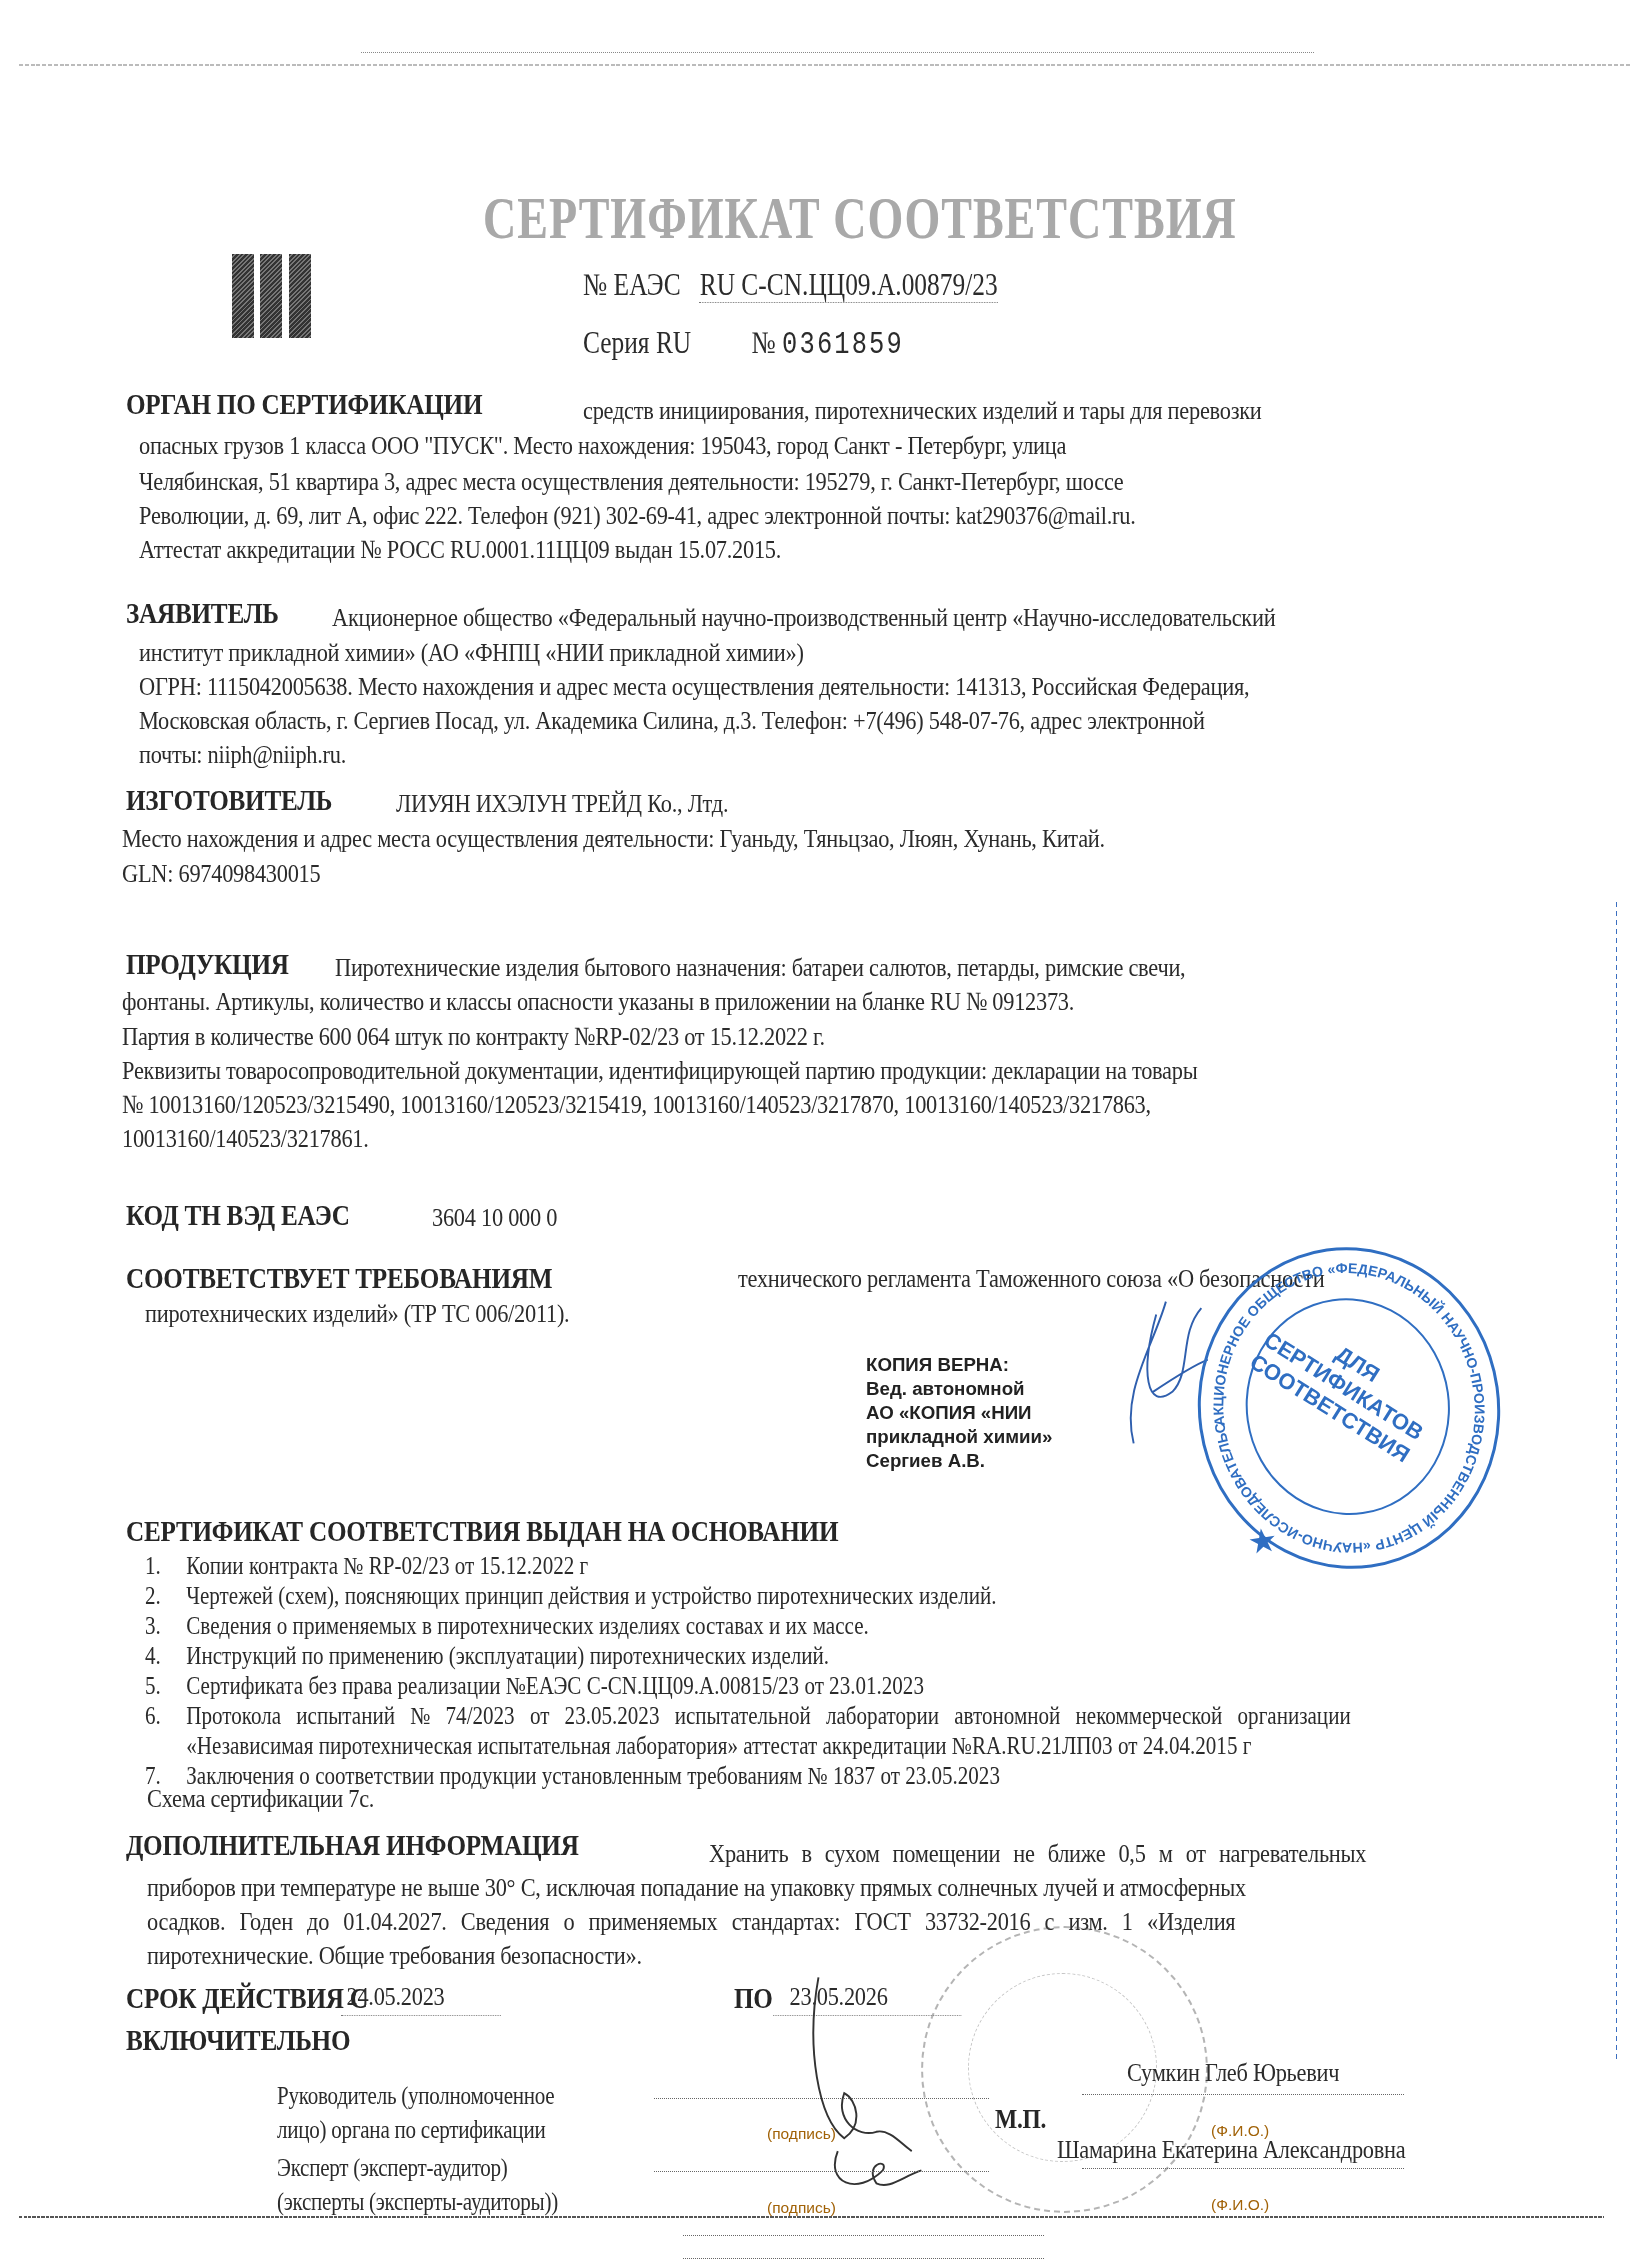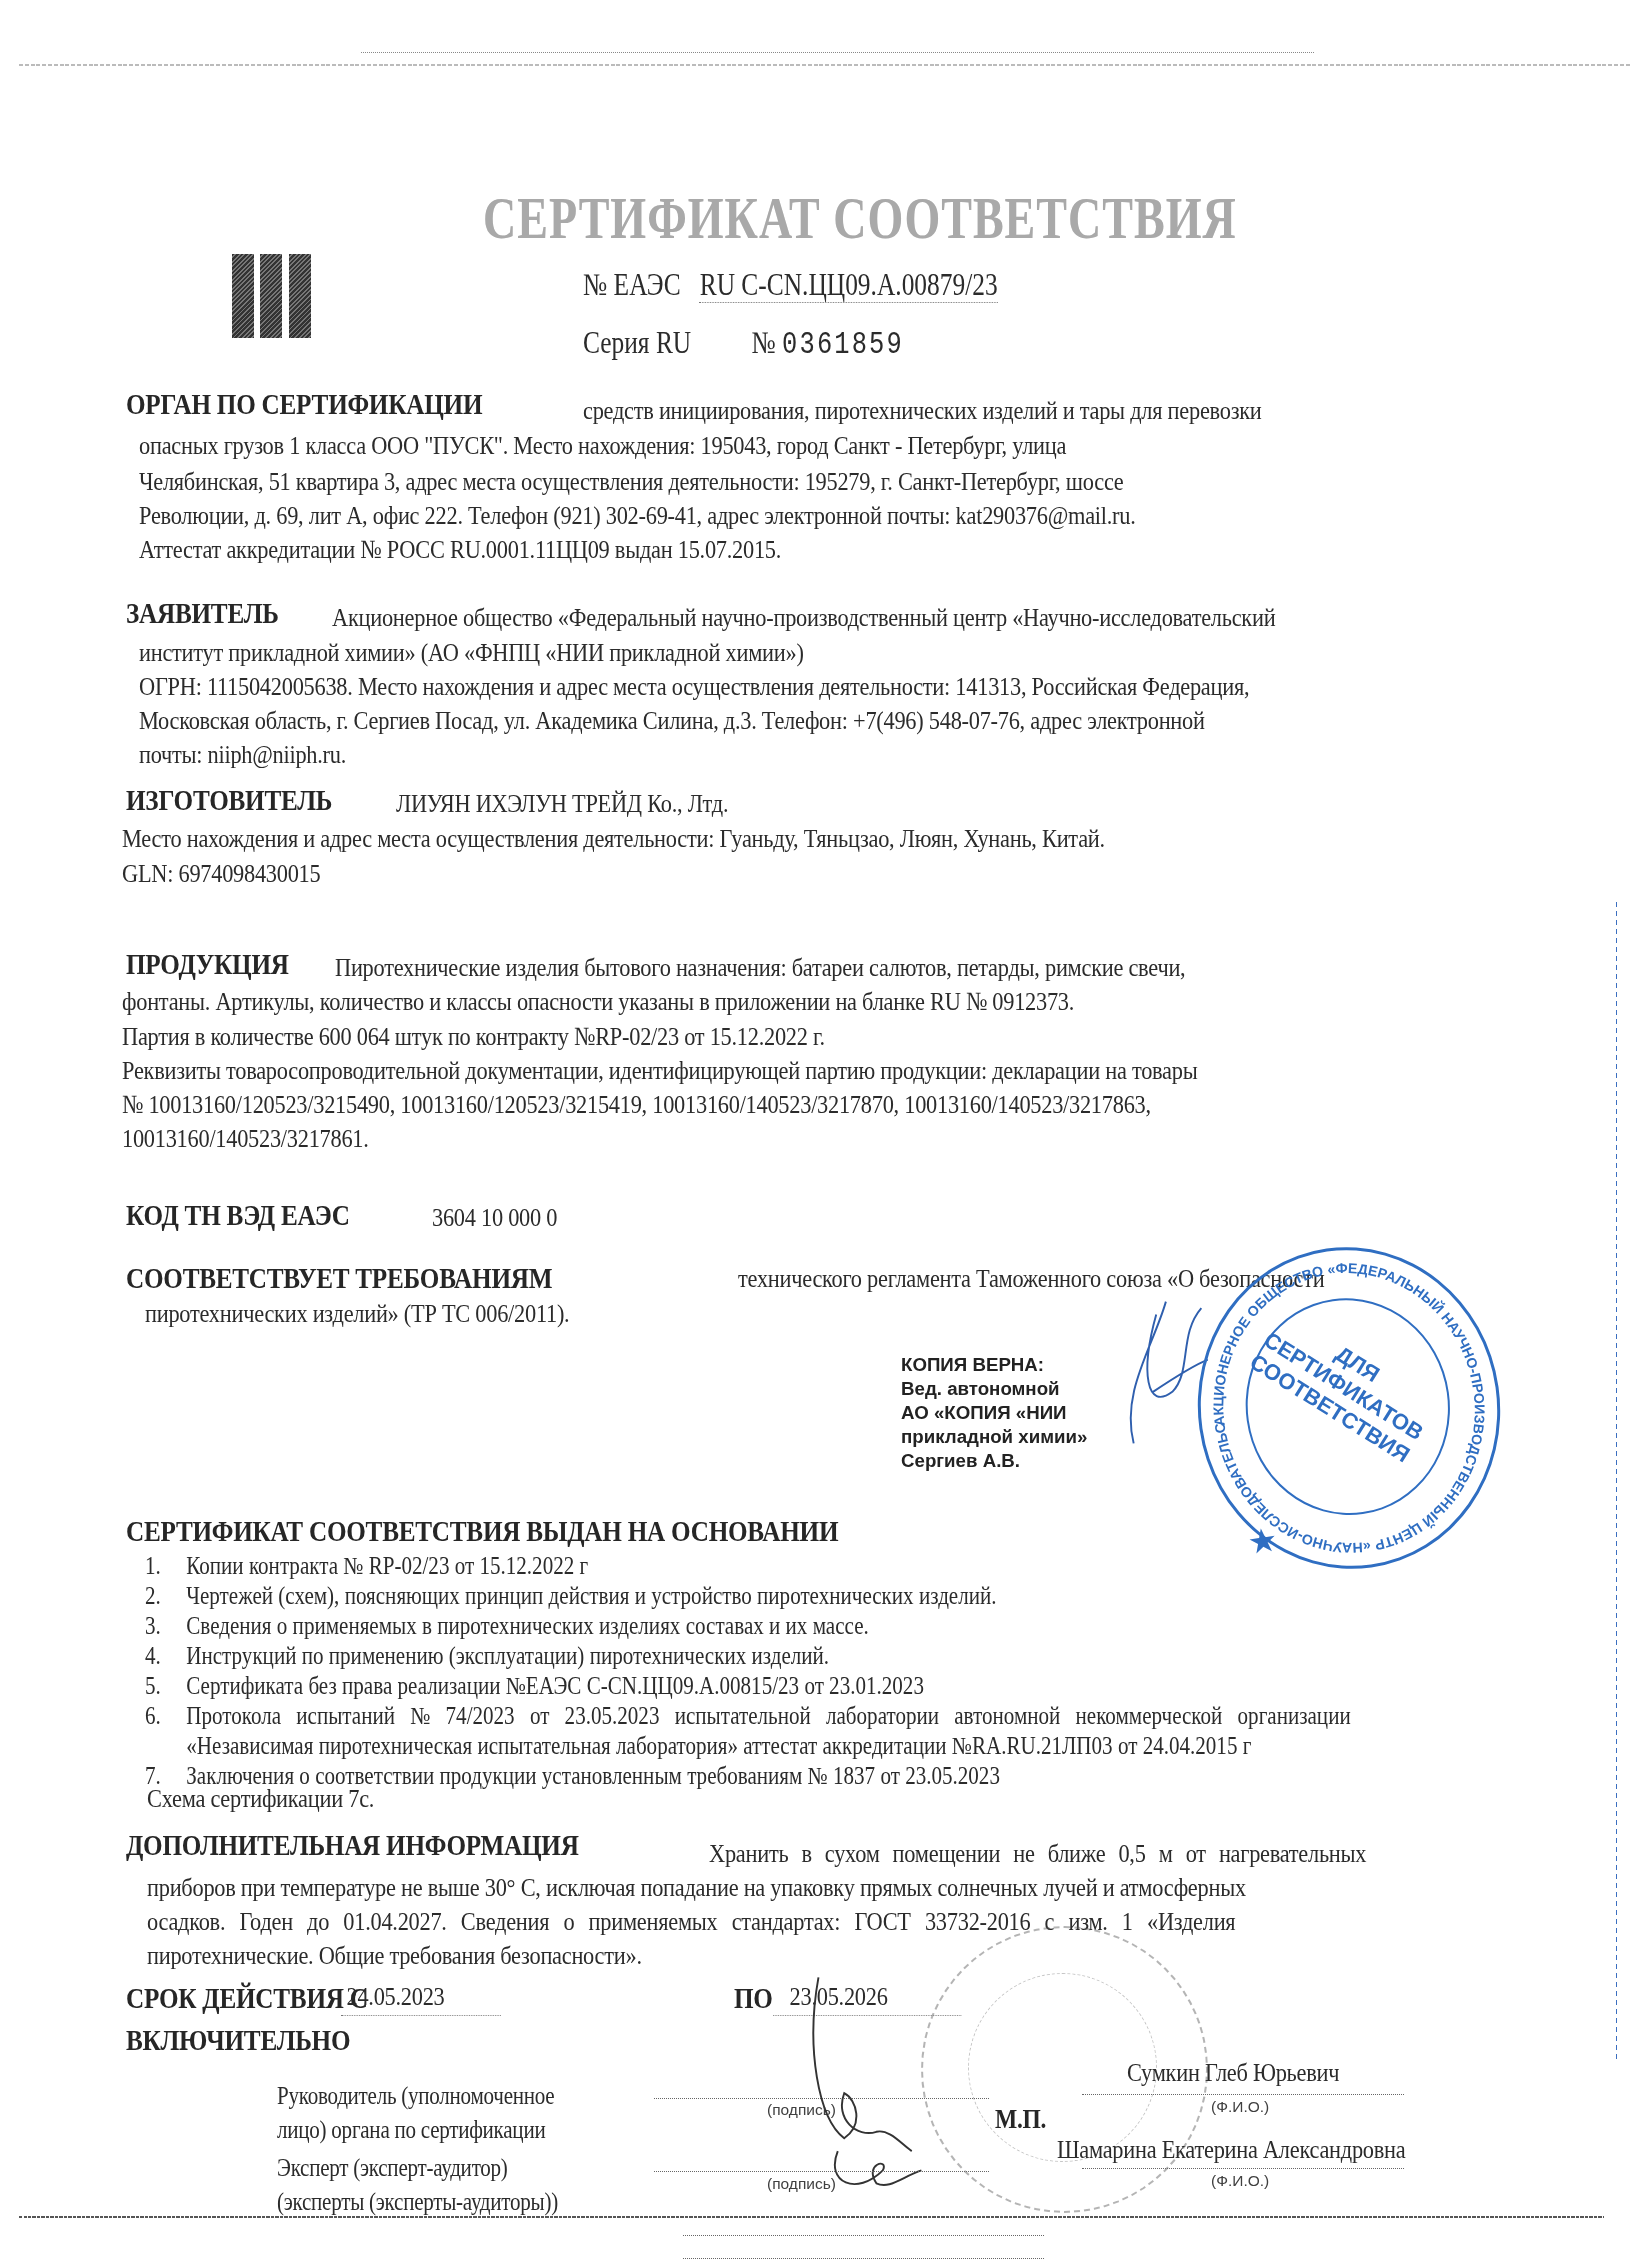--- a/index.html
+++ b/index.html
@@ -19,21 +19,21 @@
   .ul { border-bottom: 1.3px dotted #777; }
   .list { font-size: 24.5px; line-height: 30px; transform: scaleX(0.86); transform-origin: left top; white-space: nowrap; }
   .copy { font-family: "Liberation Sans", "DejaVu Sans", sans-serif; font-weight: bold; font-size: 18.7px; line-height: 24px; color: #222; }
   .stamp { position: absolute; left: 1198px; top: 1247px; width: 296px; height: 316px; border: 3.9px solid #2f6ec2; border-radius: 50%; transform: rotate(-8deg); }
   .stamp .inner { position: absolute; left: 45px; top: 48px; width: 200px; height: 213px; border: 2.6px solid #2f6ec2; border-radius: 50%; }
   .stamp .center { position: absolute; left: 39px; top: 97px; width: 213px; text-align:center; color:#2f6ec2; font-family:"Liberation Sans","DejaVu Sans",sans-serif; font-weight:bold; font-size: 22px; line-height: 26px; transform: rotate(40deg); }
   .stamp .ring { position:absolute; left:0; top:0; width:100%; height:100%; }
   .stamp2 { position: absolute; left: 921px; top: 1926px; width: 283px; height: 283px; border: 2.6px dashed rgba(90,90,90,0.45); border-radius: 50%; }
   .stamp2 .inner { position:absolute; left:45px; top:45px; width:187px; height:187px; border: 1.9px dashed rgba(90,90,90,0.35); border-radius:50%; }
   .sigline { position:absolute; border-bottom: 1.3px dotted #666; }
-  .small { font-family: "Liberation Sans", "DejaVu Sans", sans-serif; font-size: 15.5px; color:#404040; }
+  .small { font-family: "Liberation Sans", "DejaVu Sans", sans-serif; font-size: 15.5px; color:#a16207;margin-top:24px; }
   .rightedge { position:absolute; left: 1616px; top: 902px; width: 1.3px; height: 1160px; background: repeating-linear-gradient(180deg,#3b6fc0 0 5.2px,transparent 5.2px 9px); }
   .footer { position:absolute; left: 19.3px; top: 2216px; width: 1585px; height: 1.9px; background: repeating-linear-gradient(90deg,#555 0 3.2px,transparent 3.2px 4.5px); }
   .footer2 { position:absolute; left: 683px; top: 2235px; width: 361px; height: 22px; border-top: 1.3px dotted #666; border-bottom: 1.3px dotted #666; font-family:"Liberation Sans",sans-serif; font-size: 14px; color:#777; text-align:center; line-height:22px; letter-spacing:1.9px; }
 </style>
 </head>
 <body>
 
 <div class="topline"></div>
 <div class="banner">
     <span></span>
@@ -86,21 +86,21 @@
 <div class="abs txt" style="left:122px;top:1087px;">№ 10013160/120523/3215490, 10013160/120523/3215419, 10013160/140523/3217870, 10013160/140523/3217863,</div>
 <div class="abs txt" style="left:122px;top:1121px;">10013160/140523/3217861.</div>
 
 <div class="abs head" style="left:126px;top:1198px;">КОД ТН ВЭД ЕАЭС</div>
 <div class="abs txt" style="left:432px;top:1200px;">3604 10 000 0</div>
 
 <div class="abs head" style="left:126px;top:1261px;">СООТВЕТСТВУЕТ ТРЕБОВАНИЯМ</div>
 <div class="abs txt" style="left:738px;top:1261px;">технического регламента Таможенного союза «О безопасности</div>
 <div class="abs txt" style="left:145px;top:1296px;">пиротехнических изделий» (ТР ТС 006/2011).</div>
 
-<div class="abs copy" style="left:901px;top:1353px;">
+<div class="abs copy" style="left:866px;top:1353px;">
   <div>КОПИЯ ВЕРНА:</div>
   <div>Вед. автономной</div>
   <div>АО «КОПИЯ «НИИ</div>
   <div>прикладной химии»</div>
   <div>Сергиев А.В.</div>
 </div>
 <svg class="abs" style="left:1095px;top:1295px;" width="116" height="155" viewBox="0 0 180 240">
   <path d="M60 230 C 40 150, 90 80, 110 10 M 95 30 C 70 120, 80 180, 120 150 C 150 120, 130 60, 165 20 M 90 150 C 120 130, 150 110, 175 100" stroke="#2f5fae" stroke-width="3" fill="none"></path>
 </svg>
 

